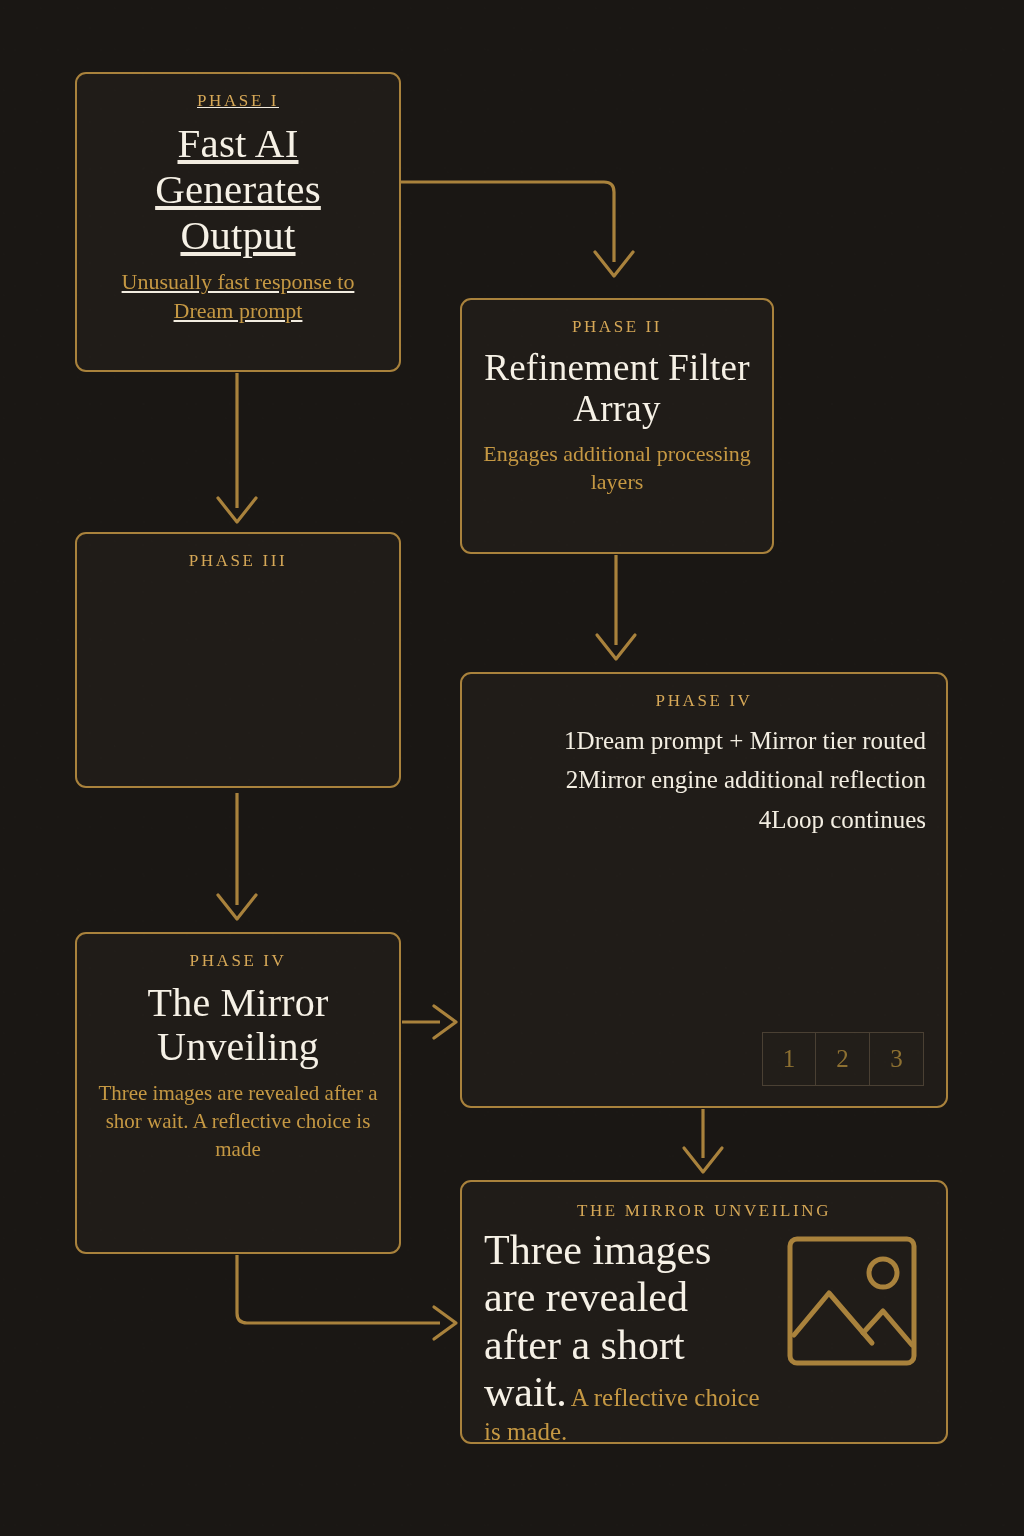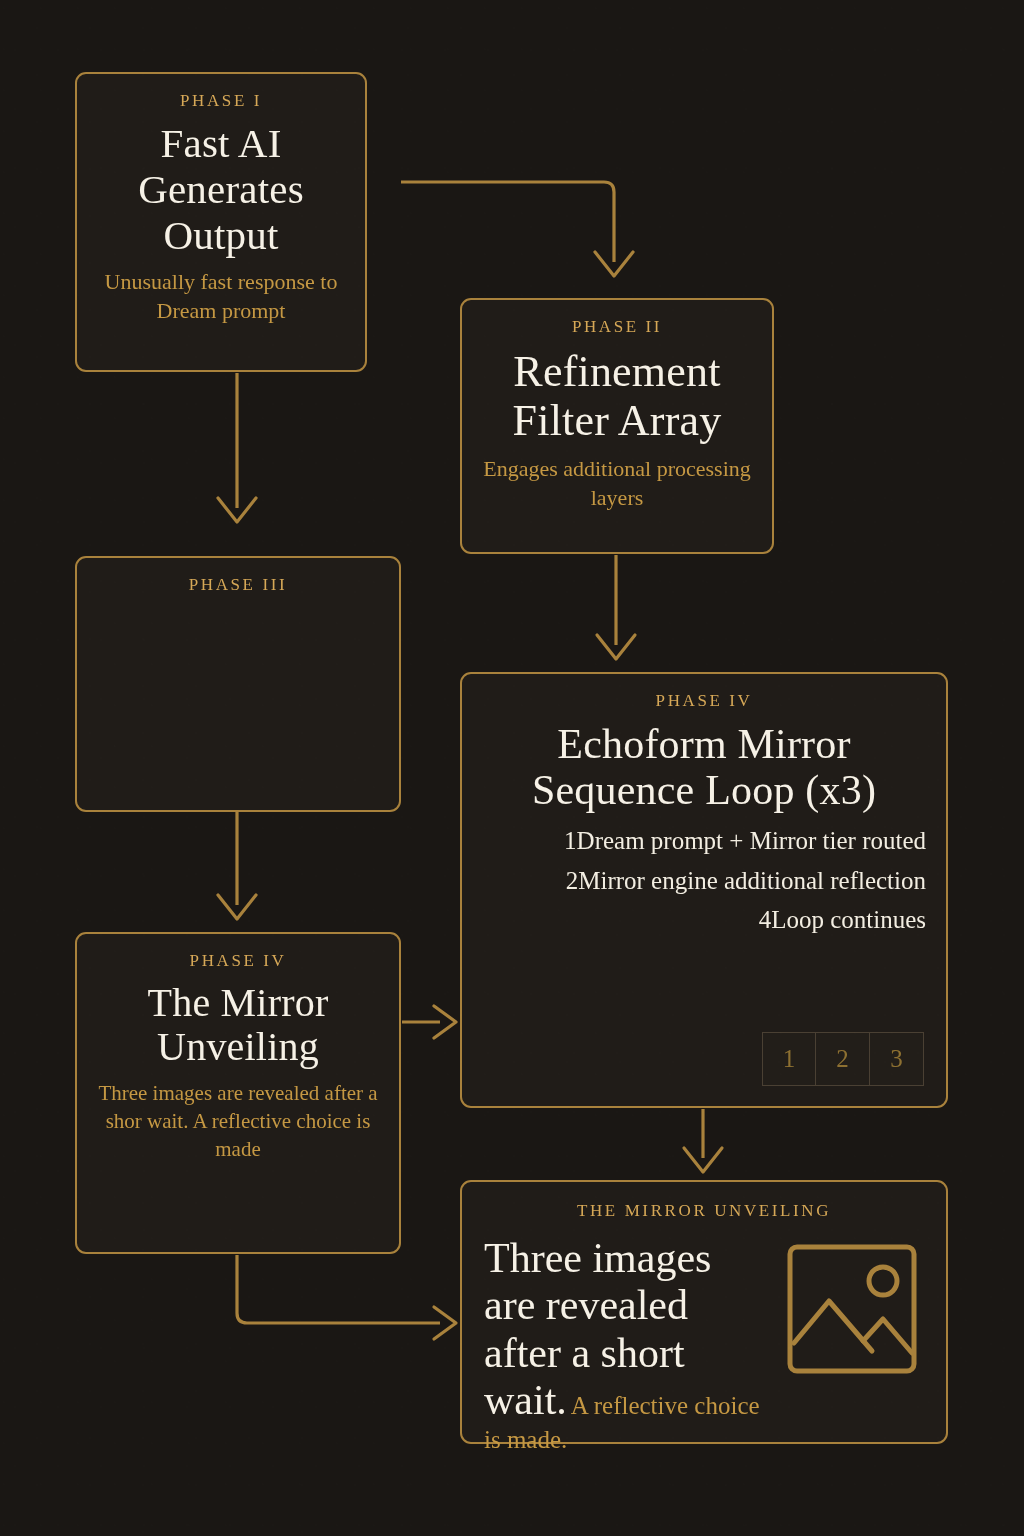--- a/index.html
+++ b/index.html
@@ -80,31 +80,31 @@
 
   .node-sub {
     color: #c59843;
     font-size: 22px;
     line-height: 1.3;
     font-weight: 400;
     margin: 0;
   }
 
   
-  #node-phase1 { left: 75px;  top: 72px;   width: 292px; height: 300px; }
+  #node-phase1 { left: 75px;  top: 72px;   width: 326px; height: 300px; text-decoration: underline; }
   #node-phase2 { left: 460px; top: 298px;  width: 314px; height: 256px; }
-  #node-phase3 { left: 75px;  top: 556px;  width: 326px; height: 256px; }
+  #node-phase3 { left: 75px;  top: 532px;  width: 326px; height: 256px; }
   #node-phase4loop { left: 460px; top: 672px; width: 488px; height: 436px;
                      text-align: center; padding: 14px 20px; }
   #node-phase4unveil { left: 75px; top: 932px; width: 326px; height: 322px; }
   #node-final { left: 460px; top: 1180px; width: 488px; height: 264px;
                 text-align: center; padding: 16px 22px; }
 
   #node-phase1 .node-title { font-size: 41px; }
-  #node-phase2 .node-title { font-size: 44px; }
+  #node-phase2 .node-title { font-size: 37px; }
   #node-phase3 .node-title { font-size: 40px; }
   #node-phase4unveil .node-title { font-size: 40px; }
   #node-phase4unveil .node-sub { font-size: 21px; line-height: 1.32; }
 
   
   #node-phase4loop .node-title {
     font-size: 42px;
     line-height: 1.1;
     margin-bottom: 8px;
   }
@@ -151,21 +151,21 @@
     text-align: center;
   }
   .thumb-cell:first-child { border-left-width: 1.5px; }
 
   
   .final-body {
     display: flex;
     align-items: flex-start;
     justify-content: space-between;
     gap: 14px;
-    margin-top: 14px;
+    margin-top: 6px;
   }
   .final-text {
     text-align: left;
     flex: 1 1 auto;
   }
   .final-head {
     color: #f6f1e6;
     font-size: 42px;
     line-height: 1.13;
     font-weight: 400;
@@ -224,21 +224,20 @@
     <div class="node-title">Refinement Filter Array</div>
     <div class="node-sub">Engages additional processing layers</div>
   </div>
 
   <div class="node" id="node-phase3">
     <div class="phase-label">PHASE III</div>
   </div>
 
   <div class="node" id="node-phase4loop">
     <div class="phase-label">PHASE IV</div>
-    <div class="node-title">Echoform Mirror Sequence Loop (x3)</div>
 
     <ol class="loop-steps">
       <li>
         <span class="step-num">1</span><span>Dream prompt + Mirror tier routed</span>
       </li>
       <li>
         <span class="step-num">2</span><span>Mirror engine additional reflection</span>
       </li>
       <li>
         <span class="step-num">4</span><span>Loop continues</span>

